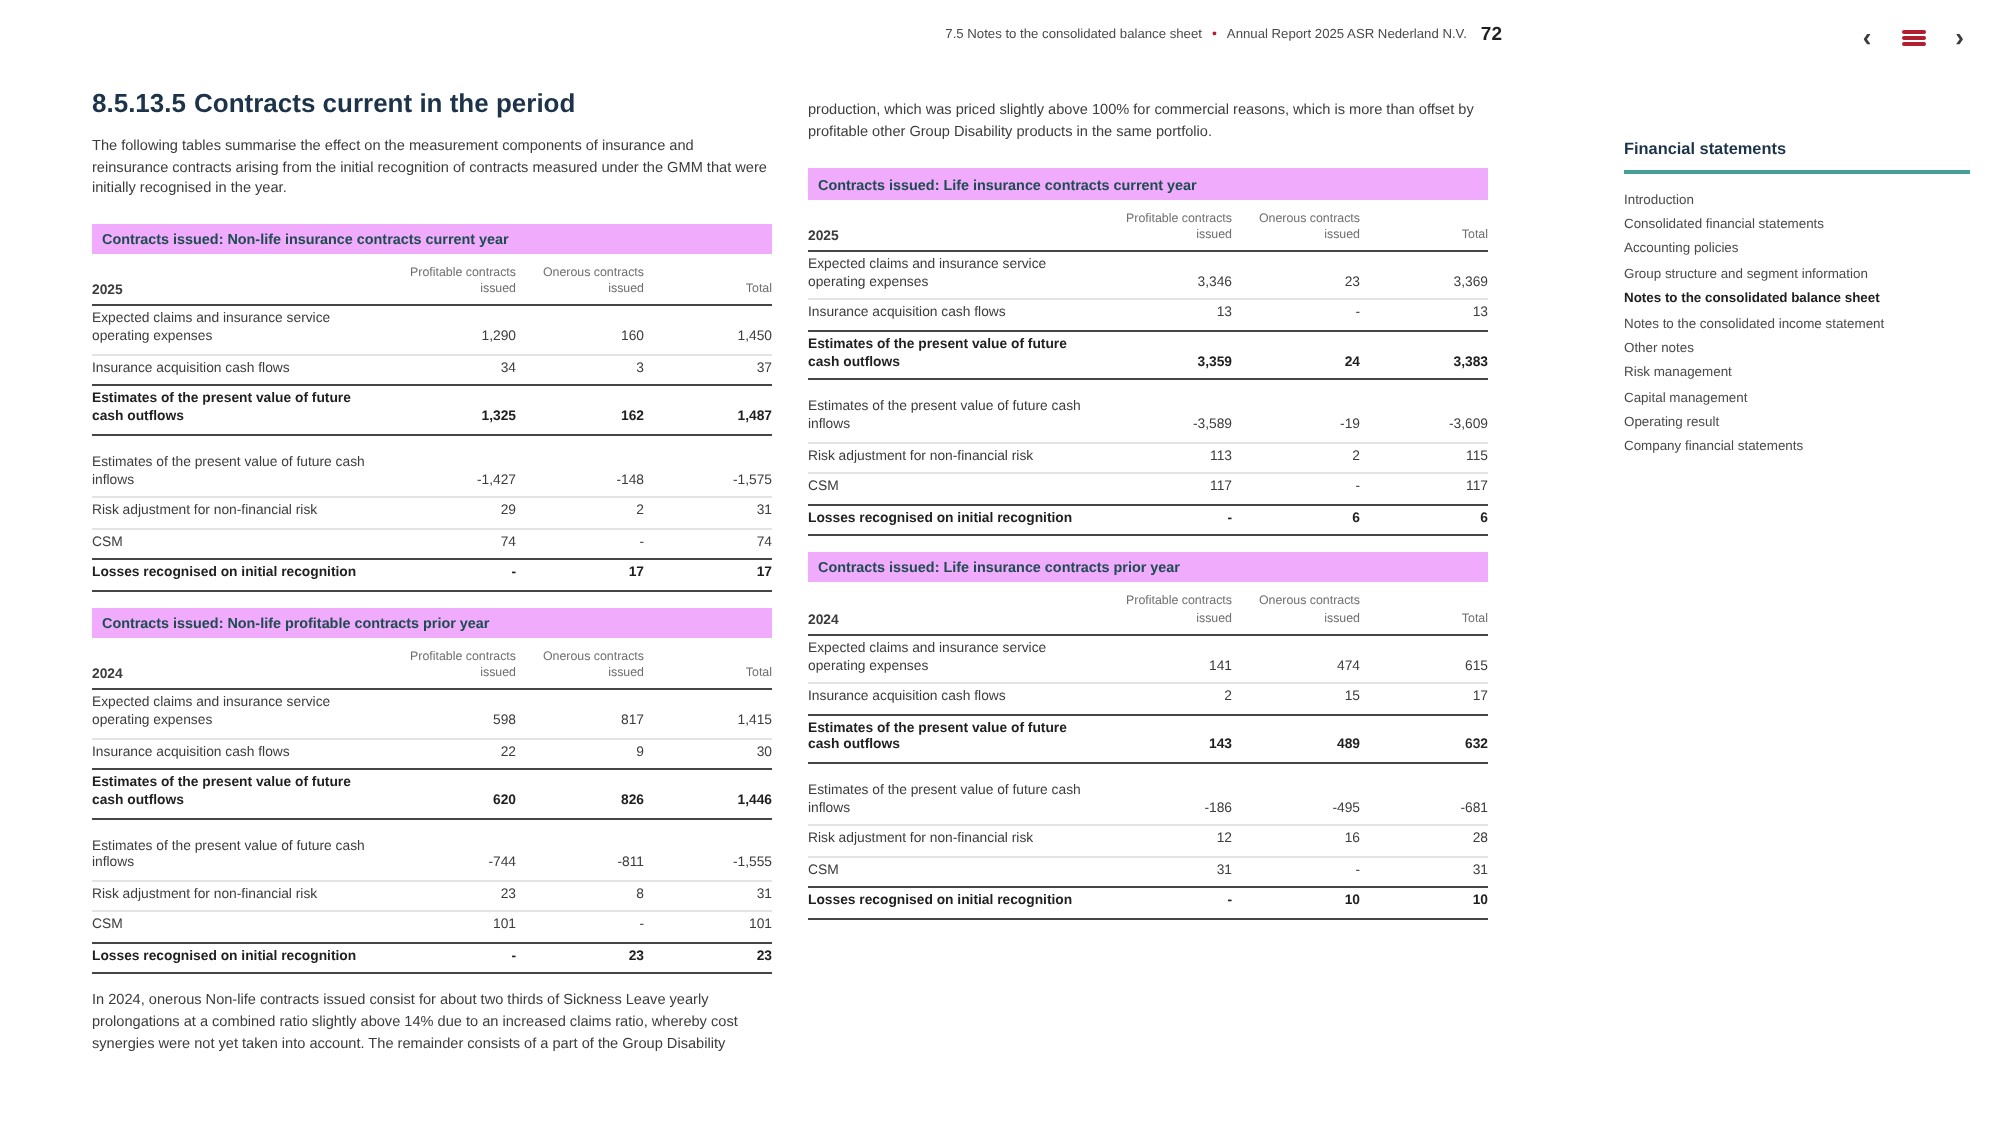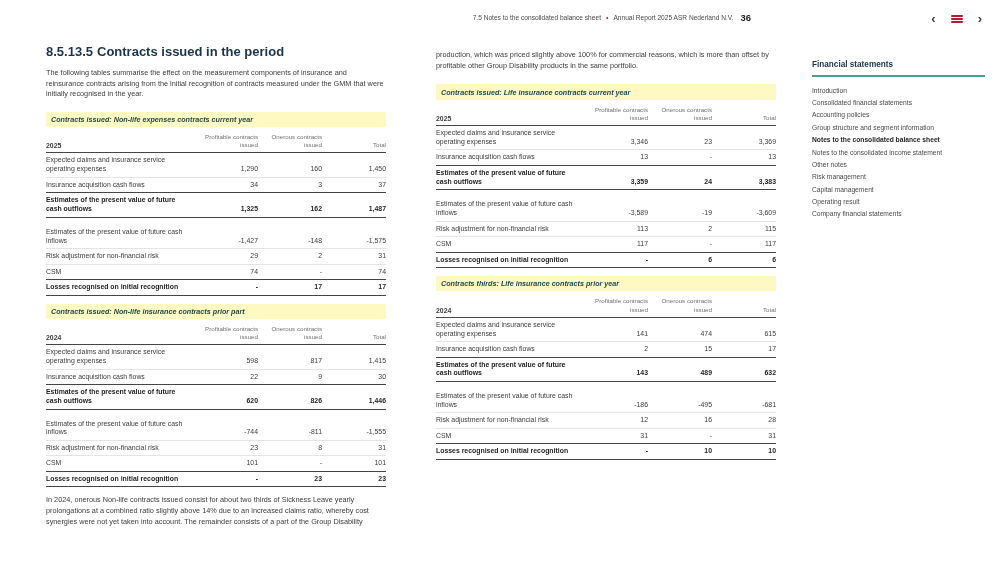--- a/index.html
+++ b/index.html
@@ -16,80 +16,79 @@
   .topbar-text { position:absolute; right:249px; top:4px; font-size:6.6px; color:#4a4a4a; white-space:nowrap; }
   .topbar-text .sep { color:#b01e30; margin:0 5px; font-size:7px; }
   .topbar-text .pagenum { font-size:9.5px; font-weight:bold; color:#1f1f1f; margin-left:7px; vertical-align:-1px; }
   .nav-icons { position:absolute; right:18px; top:5px; display:flex; gap:15px; align-items:center; height:12px; }
   .chev { font-size:13px; line-height:10px; color:#3c3c3b; cursor:pointer; font-weight:bold; }
   .hamburger { display:flex; flex-direction:column; justify-content:space-between; width:12px; height:8px; cursor:pointer; }
   .hamburger span { display:block; height:1.6px; background:#b01e30; border-radius:1px; }
 
   
   .col-left  { position:absolute; left:46px;  top:44px; width:340px; }
-  .col-right { position:absolute; left:436px; top:44px; width:340px; }
+  .col-right { position:absolute; left:404px; top:44px; width:340px; }
 
   h1 { font-size:13px; color:#1c3349; margin:0 0 9px; font-weight:bold; }
   h1 .secnum { margin-right:4px; }
   p.body, p.note { font-size:7.3px; line-height:1.45; color:#3c3c3b; }
   p.body { margin:0 0 12px; }
   p.note { margin:3px 0 16px; }
   .col-right > p.body:first-of-type { margin-top:6px; margin-bottom:13px; }
 
   
   .table { margin-bottom:8px; }
   .table-title {
-    background:#fef9c3; color:#1d4b50;
+    background:#f0abfc; color:#1d4b50;
     font-weight:bold; font-size:7.2px;
     padding:3.5px 5px 3px;
-    font-style:italic;
   }
   .table-head { display:flex; align-items:flex-end; padding:6px 0 3px; border-bottom:1px solid #454545; }
   .table-head .year { flex:1; font-size:6.9px; font-weight:bold; color:#3c3c3b; }
   .table-head .colh { width:64px; font-size:6.2px; line-height:1.3; color:#6f6f6e; text-align:right; }
   .trow { display:flex; align-items:flex-end; padding:3px 0 2.5px; border-bottom:1px solid #e4e4e4; font-size:6.9px; line-height:1.3; }
   .trow .lab { flex:1; padding-right:6px; }
   .trow .val { width:64px; text-align:right; }
   .trow.total { font-weight:bold; color:#1f1f1f; border-top:1px solid #454545; border-bottom:1px solid #454545; margin-top:-1px; }
   .trow.spacer { height:7px; border-bottom:none; padding:0; }
 
   
-  .sidebar { position:absolute; left:812px; top:60px; width:173px; }
+  .sidebar { position:absolute; left:812px; top:70px; width:173px; }
   .sidebar h3 {
     font-size:8.2px; color:#1c3349; font-weight:bold;
     padding-bottom:6px; border-bottom:2px solid #46a095;
   }
   .side-list { margin-top:7px; }
   .side-item { font-size:6.7px; color:#4a4a4a; padding:2.7px 0; cursor:pointer; }
   .side-item.active { font-weight:bold; color:#1f1f1f; }
 </style>
 </head>
 <body>
 
 <div class="topbar">
   <div class="topbar-text">
-    <span>7.5 Notes to the consolidated balance sheet</span><span class="sep">•</span><span>Annual Report 2025 ASR Nederland N.V.</span><span class="pagenum">36</span>
+    <span>7.5 Notes to the consolidated balance sheet</span><span class="sep">•</span><span>Annual Report 2025 ASR Nederland N.V.</span><span class="pagenum">72</span>
   </div>
   <div class="nav-icons">
     <span class="chev">‹</span>
     <span class="hamburger">
         <span></span>
         <span></span>
         <span></span>
       </span>
     <span class="chev">›</span>
   </div>
 </div>
 
 <div class="col-left">
-  <h1><span class="secnum">8.5.13.5</span><span>Contracts issued in the period</span></h1>
+  <h1><span class="secnum">8.5.13.5</span><span>Contracts current in the period</span></h1>
   <p class="body">The following tables summarise the effect on the measurement components of insurance and reinsurance contracts arising from the initial recognition of contracts measured under the GMM that were initially recognised in the year.</p>
 
   <div class="table">
-    <div class="table-title">Contracts issued: Non-life expenses contracts current year</div>
+    <div class="table-title">Contracts issued: Non-life insurance contracts current year</div>
     <div class="table-head">
       <div class="year">2025</div>
       <div class="colh">Profitable contracts issued</div>
       <div class="colh">Onerous contracts issued</div>
       <div class="colh">Total</div>
     </div>
     <div class="table-body">
         <div class="trow">
           <div class="lab">Expected claims and insurance service operating expenses</div>
           <div class="val">1,290</div>
@@ -130,21 +129,21 @@
         <div class="trow total">
           <div class="lab">Losses recognised on initial recognition</div>
           <div class="val">-</div>
           <div class="val">17</div>
           <div class="val">17</div>
         </div>
       </div>
   </div>
 
   <div class="table">
-    <div class="table-title">Contracts issued: Non-life insurance contracts prior part</div>
+    <div class="table-title">Contracts issued: Non-life profitable contracts prior year</div>
     <div class="table-head">
       <div class="year">2024</div>
       <div class="colh">Profitable contracts issued</div>
       <div class="colh">Onerous contracts issued</div>
       <div class="colh">Total</div>
     </div>
     <div class="table-body">
         <div class="trow">
           <div class="lab">Expected claims and insurance service operating expenses</div>
           <div class="val">598</div>
@@ -245,21 +244,21 @@
         <div class="trow total">
           <div class="lab">Losses recognised on initial recognition</div>
           <div class="val">-</div>
           <div class="val">6</div>
           <div class="val">6</div>
         </div>
       </div>
   </div>
 
   <div class="table">
-    <div class="table-title">Contracts thirds: Life insurance contracts prior year</div>
+    <div class="table-title">Contracts issued: Life insurance contracts prior year</div>
     <div class="table-head">
       <div class="year">2024</div>
       <div class="colh">Profitable contracts issued</div>
       <div class="colh">Onerous contracts issued</div>
       <div class="colh">Total</div>
     </div>
     <div class="table-body">
         <div class="trow">
           <div class="lab">Expected claims and insurance service operating expenses</div>
           <div class="val">141</div>

